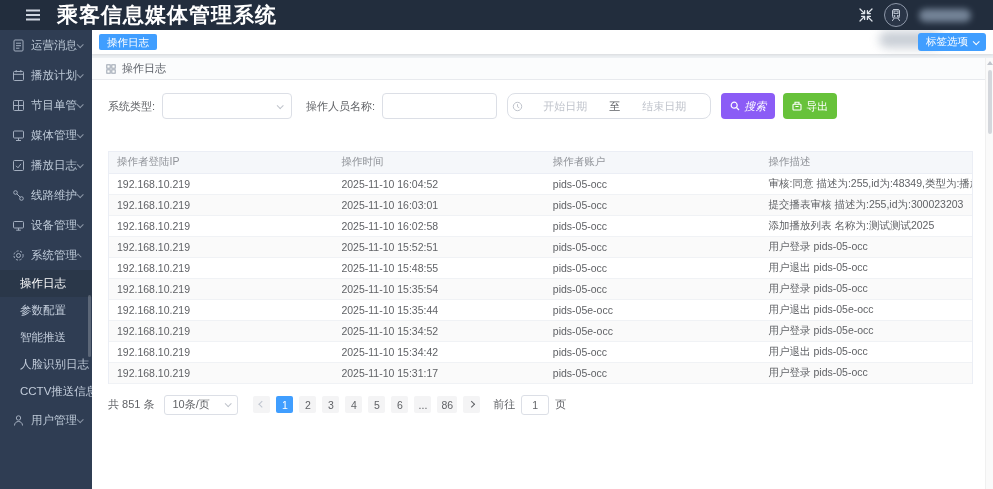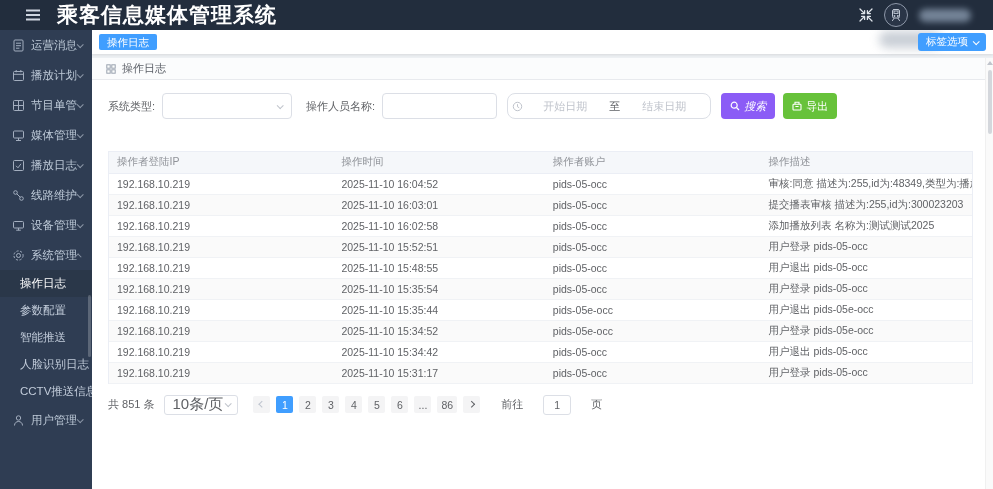--- a/index.html
+++ b/index.html
@@ -82,34 +82,34 @@
     height:21px; padding:0 8px; font-size:10.5px; border-bottom:1px solid #ebeef5;
     white-space:nowrap; overflow:hidden; }
   td { height:21px; padding:0 8px; font-size:10.5px; color:#606266;
     border-bottom:1px solid #f0f2f5; white-space:nowrap; overflow:hidden; }
   tbody tr:nth-child(even) { background:#fafafa; }
 
   
   .pager-row { display:flex; align-items:center; margin:11px 0 0 16px; color:#606266; }
   .total { margin-right:10px; }
   .size-select { width:74px; height:20px; border:1px solid #dcdfe6; border-radius:3px; background:#fff;
-    display:flex; align-items:center; padding:0 7px; font-size:15px; color:#606266; cursor:pointer; margin-right:12px; }
+    display:flex; align-items:center; padding:0 7px; font-size:11px; color:#606266; cursor:pointer; margin-right:12px; }
   .size-select .lblv { flex:1; }
   .size-select .chev { color:#c0c4cc; }
   .pages { display:inline-flex; align-items:center; }
   .pg-btn { min-width:17px; height:17px; margin:0 3px; background:#f4f4f5; color:#606266;
     border:none; border-radius:2px; font-size:10.5px; display:inline-flex; align-items:center;
     justify-content:center; padding:0 4px; cursor:pointer;
     font-family:"Liberation Sans","DejaVu Sans",sans-serif; }
   .pg-btn.active { background:#409eff; color:#fff; }
   .pg-arrow .chev { width:4.5px; height:4.5px; }
   .pg-arrow.prev { color:#bfc5cf; }
   .chev.left { transform:rotate(135deg); }
   .chev.right { transform:rotate(-45deg); }
-  .goto { display:flex; align-items:center; gap:20px; margin-left:18px; }
+  .goto { display:flex; align-items:center; gap:6px; margin-left:10px; }
   .goto-input { width:28px; height:20px; border:1px solid #dcdfe6; border-radius:3px;
     text-align:center; font-size:10.5px; color:#606266; outline:none;
     font-family:"Liberation Sans","DejaVu Sans",sans-serif; }
 
   
   .vscroll { position:absolute; right:0; top:0; width:8px; height:431px; background:#fafafa;
     border-left:1px solid #f0f0f0; }
   .vscroll .up { width:0; height:0; margin:3px auto 0; border-left:3px solid transparent;
     border-right:3px solid transparent; border-bottom:4px solid #c0c4cc; }
   .vscroll .thumb { position:absolute; top:12px; left:2px; width:4px; height:64px;

